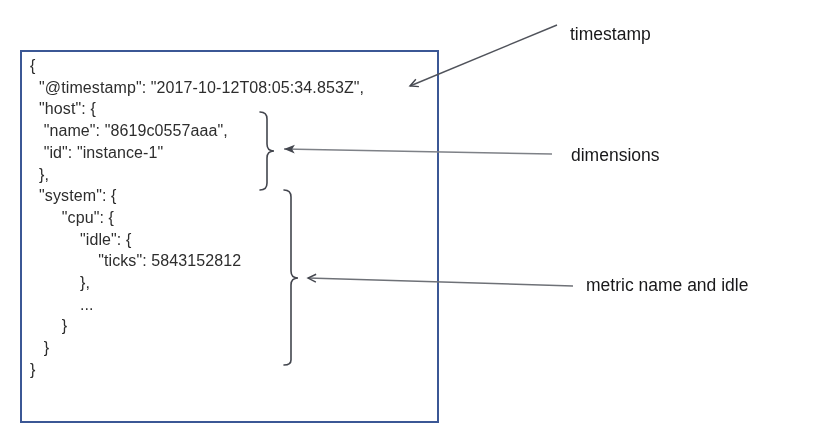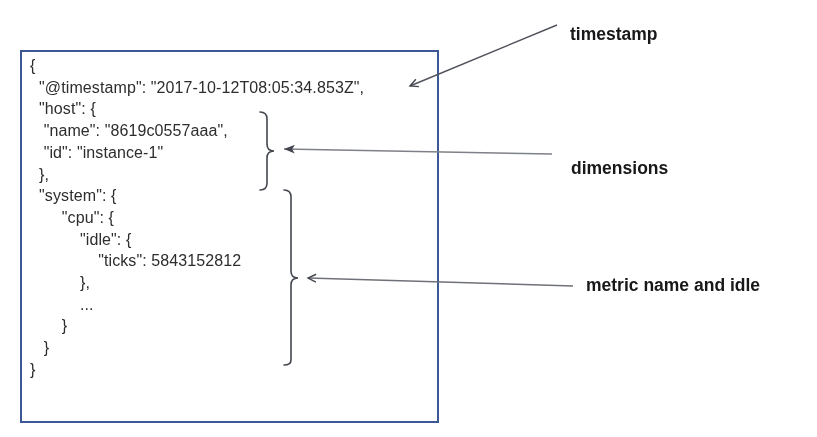--- a/index.html
+++ b/index.html
@@ -44,21 +44,20 @@
     left: 0;
     top: 0;
     pointer-events: none;
   }
   .label {
     position: absolute;
     font-size: 17.5px;
     line-height: 22px;
     color: var(--label-text, #18181a);
     white-space: nowrap;
-    font-weight: bold;
   }
 </style>
 </head>
 <body>
 
 <div class="canvas">
 
   <div class="json-box">
     <pre class="code">{
   "@timestamp": "2017-10-12T08:05:34.853Z",
@@ -93,17 +92,17 @@
 
     <line x1="557" y1="25" x2="410" y2="86" stroke="#50535b" stroke-width="1.4" marker-end="url(#vhead)"></line>
 
     <line x1="552" y1="154" x2="284" y2="149" stroke="#7e8187" stroke-width="1.6" marker-end="url(#barb)"></line>
 
     <line x1="573" y1="286" x2="308" y2="278" stroke="#6e7177" stroke-width="1.5" marker-end="url(#vhead)"></line>
   </svg>
 
   <div class="label" style="left:570px; top:23px">timestamp</div>
 
-  <div class="label" style="left:571px; top:157px">dimensions</div>
+  <div class="label" style="left:571px; top:144px">dimensions</div>
 
   <div class="label" style="left:586px; top:274px">metric name and idle</div>
 
 </div>
 
 </body></html>

